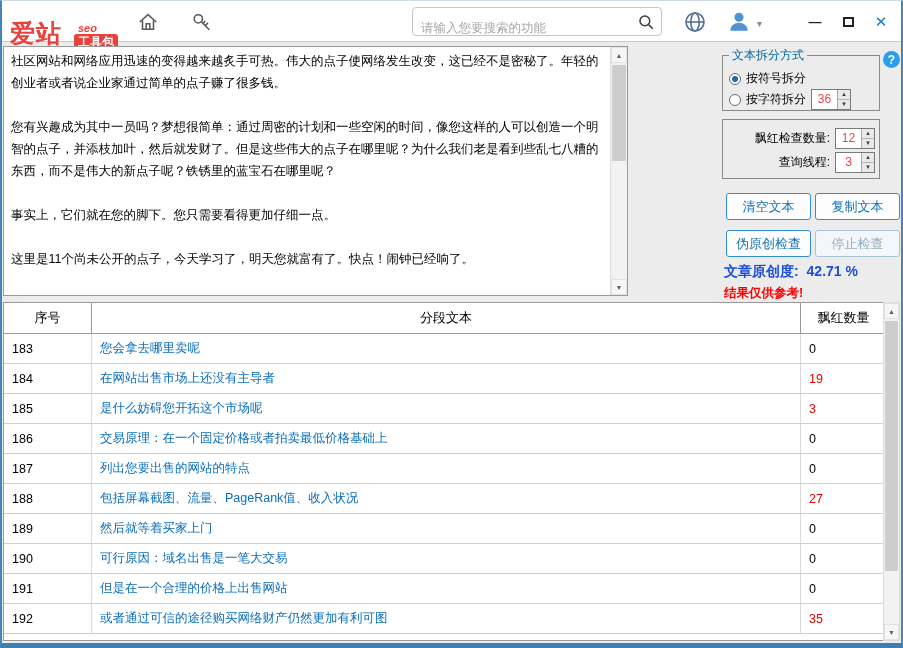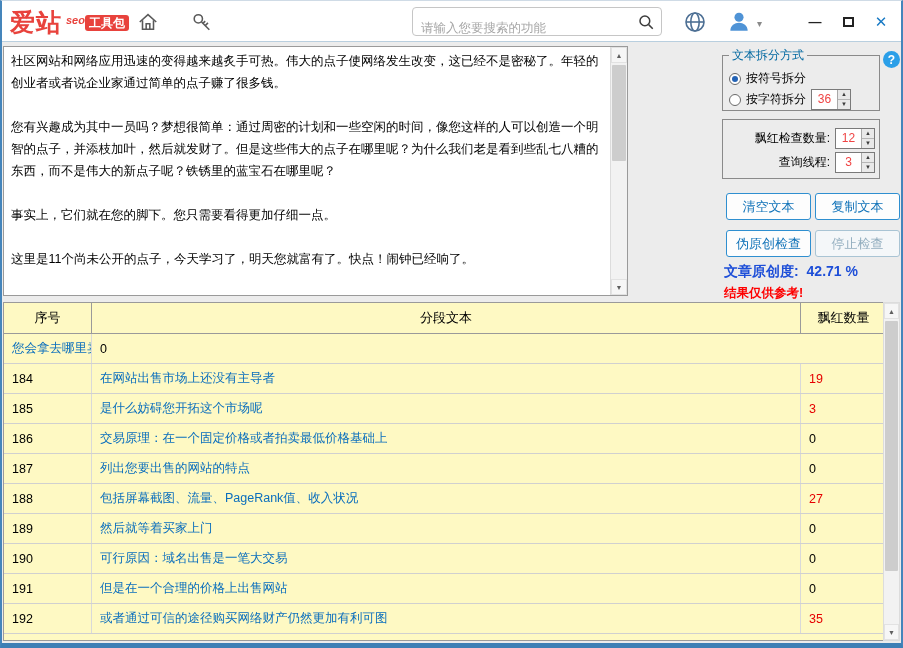--- a/index.html
+++ b/index.html
@@ -14,23 +14,23 @@
     border-left:2px solid #4585bb; border-right:2px solid #4585bb;
     border-bottom:5px solid #3d7fb5; border-top:1px solid #cfdbe6;
     background:#ececec;
   }
 
   
   .toolbar {
     position:absolute; top:0; left:0; right:0; height:41px;
     background:#ffffff; border-bottom:1px solid #b9cfdf;
   }
-  .logo { position:absolute; left:8px; top:5px; display:flex; align-items:center; }
+  .logo { position:absolute; left:8px; top:16px; display:flex; align-items:flex-end; }
   .logo-brand { font-size:25px; font-weight:bold; color:#e8423c; letter-spacing:1px; }
-  .logo-right { display:flex; flex-direction:row; align-items:flex-start; margin-left:0; }
+  .logo-right { display:flex; flex-direction:column; align-items:flex-start; margin-left:12px; }
   .logo-seo { color:#e8423c; font-size:11px; font-style:italic; font-weight:bold; line-height:11px; margin-left:4px; }
   .logo-suite { background:#e8423c; color:#fff; font-size:12px; font-weight:bold; line-height:16px; padding:0 4px; border-radius:3px; }
   .tb-icon { position:absolute; top:10px; width:22px; height:22px; cursor:pointer; }
   .tb-home { left:135px; }
   .tb-key { left:189px; }
   .tb-globe { left:681px; top:9px; }
   .search-box {
     position:absolute; left:410px; top:6px; width:250px; height:29px;
     border:1px solid #c6c6c6; border-radius:4px; background:#fff;
     display:flex; align-items:center;
@@ -110,21 +110,21 @@
     cursor:pointer; font-family:inherit;
   }
   .btn.disabled { border-color:#a9c4d4; color:#93aebf; background:#f4f7f9; cursor:default; }
   .orig-line { position:absolute; left:4px; top:218px; font-size:14px; font-weight:bold; color:#1d4ed8; }
   .orig-line .orig-val { margin-left:4px; }
   .note-line { position:absolute; left:4px; top:240px; font-size:12.5px; font-weight:bold; color:#fe0000; }
 
   
   .table-area {
     position:absolute; left:1px; top:301px; width:884px; height:339px;
-    background:#fef9c3; border:1px solid #9a9a9a; overflow:hidden;
+    background:#ffffff; border:1px solid #9a9a9a; overflow:hidden;
   }
   .thead, .trow { display:grid; grid-template-columns:88px 1fr 85px; }
   .thead { height:31px; border-bottom:1px solid #9a9a9a; }
   .thead .th {
     display:flex; align-items:center; justify-content:center;
     font-size:13px; color:#000; border-right:1px solid #9a9a9a;
   }
   .thead .th:last-child { border-right:0; }
   .trow { height:30px; border-bottom:1px solid #d0d0d0; }
   .trow .td {
@@ -281,20 +281,21 @@
   </div>
 
   <div class="table-area">
     <div class="thead">
       <div class="th">序号</div>
       <div class="th">分段文本</div>
       <div class="th">飘红数量</div>
     </div>
     <div id="tbody">
   <div class="trow">
+    <div class="td">183</div>
     <div class="td">
             <a class="seg-link">您会拿去哪里卖呢</a>
           </div>
     <div class="td count">0</div>
   </div>
 
   <div class="trow">
     <div class="td">184</div>
     <div class="td">
             <a class="seg-link">在网站出售市场上还没有主导者</a>

